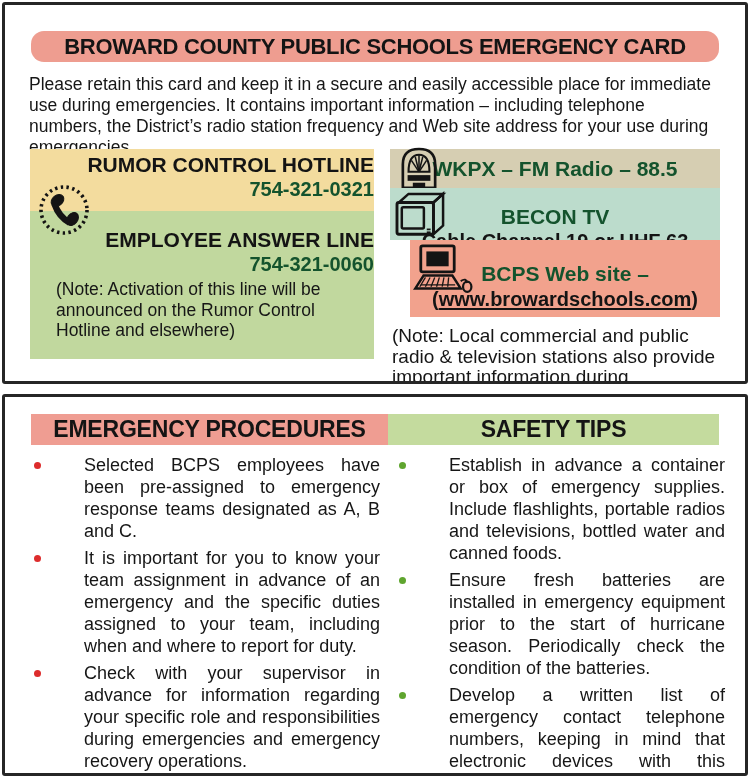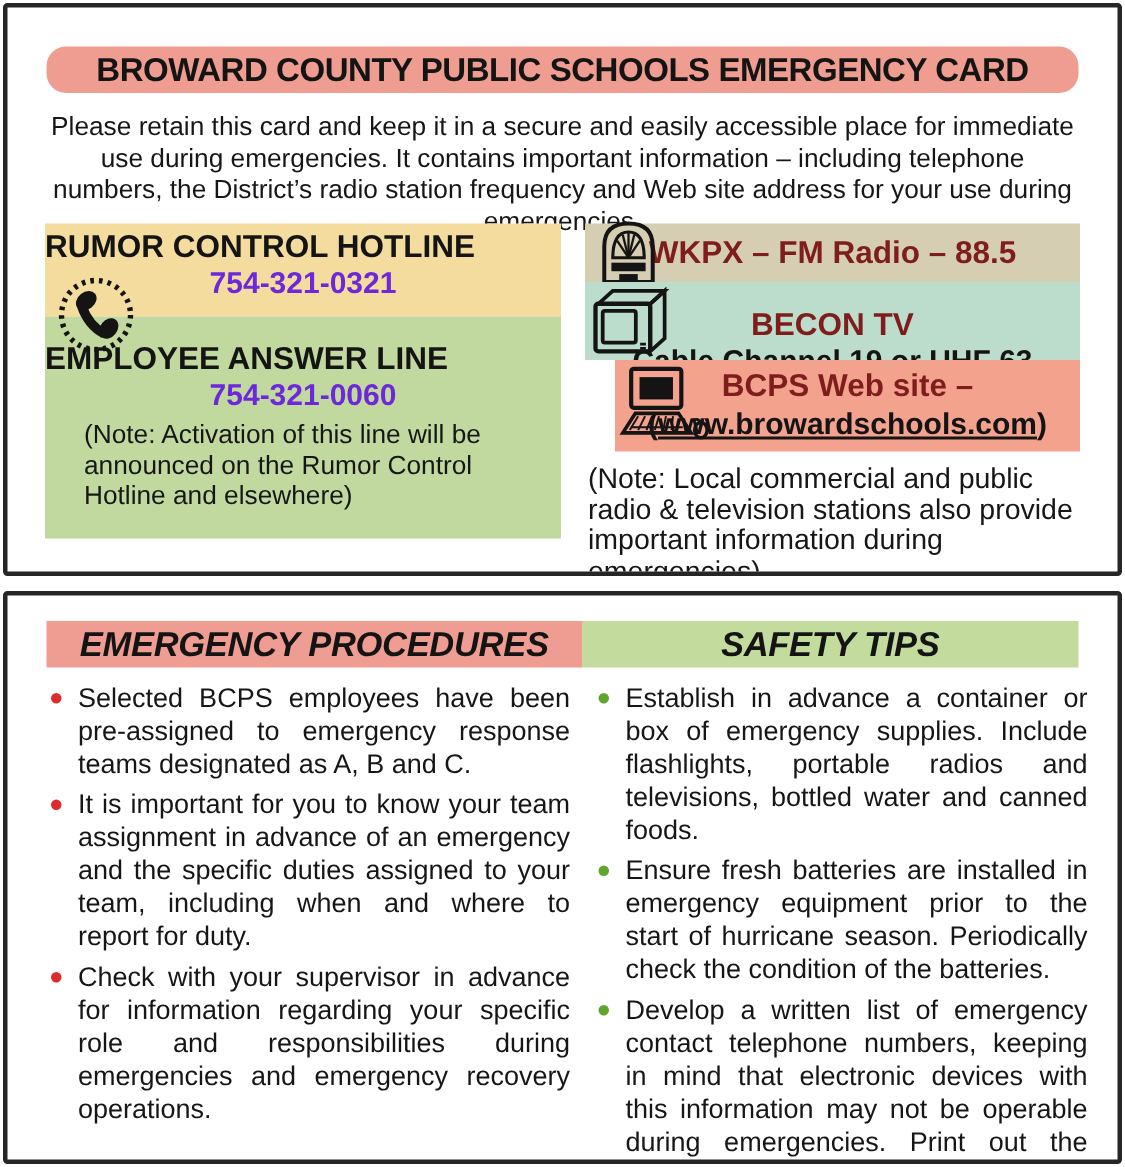--- a/index.html
+++ b/index.html
@@ -14,60 +14,60 @@
   }
   .card-top{top:2px;}
   .card-bottom{top:394px;}
 
   
   .banner{
     margin:26px 26px 0;height:31px;line-height:31px;background:var(--banner-bg,#EE9D90);
     text-align:center;font-weight:bold;font-size:22px;letter-spacing:-0.3px;color:#141414;border-radius:13px;
   }
   .intro{
-    margin:12px 24px 0;text-align:center;font-size:17.5px;line-height:21px;color:#161616;
+    margin:12px 24px 0;text-align:left;font-size:17.5px;line-height:21px;color:#161616;
   }
   .cols{position:absolute;left:25px;right:25px;top:144px;display:flex;gap:16px;}
   .left-col{width:344px;position:relative;}
   .right-col{flex:1;position:relative;}
 
   .box{box-sizing:border-box;}
   .box-yellow{background:var(--rumor-bg,#F3DC9E);height:62px;padding-top:3px;}
   .box-green{background:var(--employee-bg,#C1D89E);height:148px;padding-top:16px;}
-  .box-title{text-align:left;font-weight:bold;font-size:21px;line-height:26px;color:#141414;}
-  .box-number{text-align:center;font-weight:bold;font-size:20px;line-height:23px;color:#6d28d9;}
+  .box-title{text-align:right;font-weight:bold;font-size:21px;line-height:26px;color:#141414;}
+  .box-number{text-align:right;font-weight:bold;font-size:20px;line-height:23px;color:#14532d;}
   .box-note{font-size:17.5px;line-height:20.5px;padding:3px 8px 0 26px;color:#161616;}
   .phone-wrap{position:absolute;left:6px;top:33px;width:56px;height:56px;}
 
   .media-row{position:relative;}
   .row-tan{background:var(--radio-bg,#D6CEB2);height:39px;}
   .row-tan .media-label{line-height:39px;}
   .row-teal{background:var(--tv-bg,#BCDCCC);height:51px;padding-top:1px;}
-  .row-web{background:var(--web-bg,#F2A28D);height:57px;padding-top:4px;margin-left:20px;}
-  .media-label{display:block;text-align:center;font-weight:bold;font-size:21px;color:#7f1d1d;}
+  .row-web{background:var(--web-bg,#F2A28D);height:57px;padding-top:20px;margin-left:20px;}
+  .media-label{display:block;text-align:center;font-weight:bold;font-size:21px;color:#14532d;}
   .media-sub{display:block;text-align:center;font-weight:bold;font-size:20px;line-height:25px;color:#141414;}
   .row-teal .media-label{line-height:25px;padding-top:15px;}
   .row-web .media-label{line-height:27px;}
   .row-icon{position:absolute;}
   .radio-icon-pos{left:10px;top:-3px;width:38px;height:44px;}
   .tv-icon-pos{left:3px;top:3px;width:56px;height:48px;}
   .pc-icon-pos{left:2px;top:4px;width:64px;height:52px;}
   .weblink{text-decoration:underline;text-underline-offset:2px;}
   .media-note{margin:9px 2px 0 2px;font-size:19px;line-height:20.5px;color:#161616;}
 
   
-  .headers{margin:17px 26px 0;display:flex;height:31px;font-style:italic;}
+  .headers{margin:17px 26px 0;display:flex;height:31px;}
   .hdr{font-weight:bold;font-size:23px;text-align:center;line-height:31px;letter-spacing:-0.2px;color:#141414;}
   .hdr-left{width:357px;background:var(--procedures-header-bg,#EF9D92);}
   .hdr-right{flex:1;background:var(--safety-header-bg,#C4DB9E);}
   .cols2{display:flex;margin:9px 20px 0 24px;gap:14px;}
   .blist{list-style:none;margin:0;padding:0;}
   .blist-left{width:351px;}
   .blist-right{flex:1;}
-  .bullet-item{display:flex;margin-bottom:5px;}
+  .bullet-item{display:flex;margin-bottom:5px;gap:32px;}
   .dot{width:7px;height:7px;border-radius:50%;margin:8px 11px 0 5px;flex:none;}
   .blist-left .dot{background:var(--procedures-bullet,#DD2C2C);}
   .blist-right .dot{background:var(--safety-bullet,#5FA52E);}
   .btext{flex:1;text-align:justify;font-size:18px;line-height:22px;color:#161616;}
 
   svg .ln{stroke:#141414;fill:none;}
 </style>
 </head>
 <body>
 

